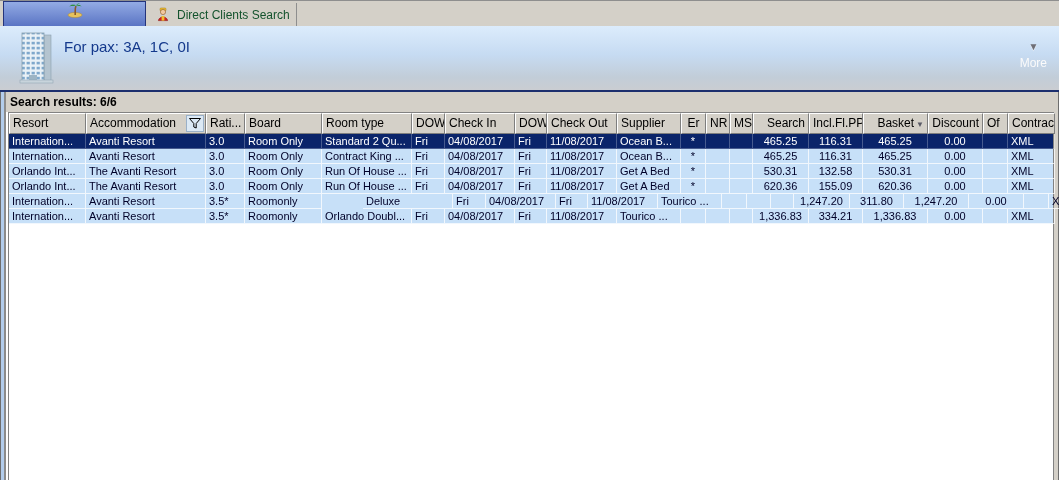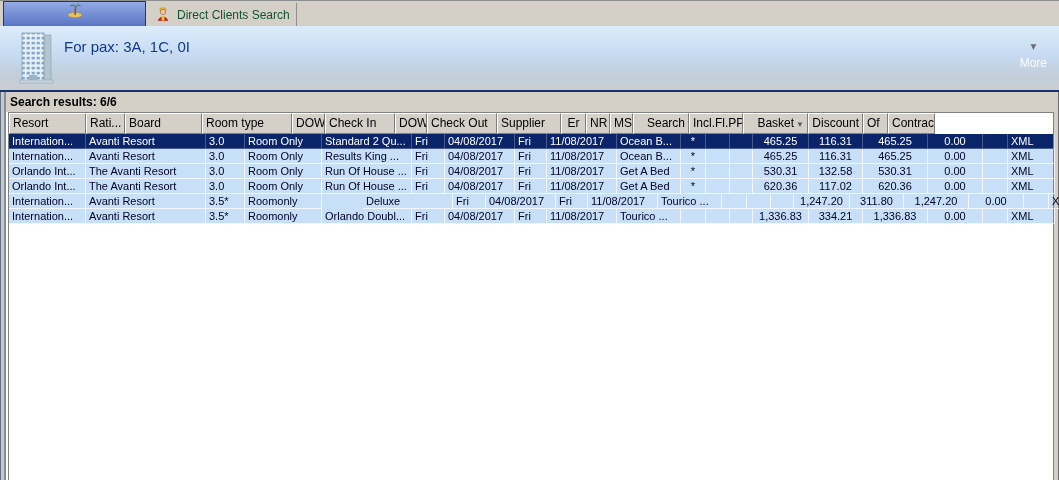--- a/index.html
+++ b/index.html
@@ -126,20 +126,25 @@
       <span class="more-caret">▼</span>
       <span class="more-label">More</span>
     </div>
   </div>
 
   <div class="resultsbar">Search results: 6/6</div>
 
   <div class="table">
       <div class="thead">
         <div class="hcell" style="width: 77px;"><span>Resort</span></div>
+        <div class="hcell" style="width: 120px;"><span>Accommodation</span><span class="filterbtn">
+            <svg width="12" height="11" viewBox="0 0 12 11">
+              <path d="M0.5 0.5 H11.5 L7.2 5.5 V10 L4.8 9 V5.5 Z" fill="#dce9f5" stroke="#000" stroke-width="1"></path>
+            </svg>
+          </span></div>
         <div class="hcell" style="width: 39px;"><span>Rati...</span></div>
         <div class="hcell" style="width: 77px;"><span>Board</span></div>
         <div class="hcell" style="width: 90px;"><span>Room type</span></div>
         <div class="hcell" style="width: 33px;"><span>DOW</span></div>
         <div class="hcell" style="width: 70px;"><span>Check In</span></div>
         <div class="hcell" style="width: 32px;"><span>DOW</span></div>
         <div class="hcell" style="width: 70px;"><span>Check Out</span></div>
         <div class="hcell" style="width: 64px;"><span>Supplier</span></div>
         <div class="hcell center" style="width: 25px;"><span>Er</span></div>
         <div class="hcell center" style="width: 24px;"><span>NR</span></div>
@@ -170,21 +175,21 @@
         <div class="tcell right" style="width: 65px;">465.25</div>
         <div class="tcell right" style="width: 55px;">0.00</div>
         <div class="tcell" style="width: 25px;"></div>
         <div class="tcell" style="width: 47px;">XML</div>
       </div>
       <div class="trow">
         <div class="tcell" style="width: 77px;">Internation...</div>
         <div class="tcell" style="width: 120px;">Avanti Resort</div>
         <div class="tcell" style="width: 39px;">3.0</div>
         <div class="tcell" style="width: 77px;">Room Only</div>
-        <div class="tcell" style="width: 90px;">Results King ...</div>
+        <div class="tcell" style="width: 90px;">Contract King ...</div>
         <div class="tcell" style="width: 33px;">Fri</div>
         <div class="tcell" style="width: 70px;">04/08/2017</div>
         <div class="tcell" style="width: 32px;">Fri</div>
         <div class="tcell" style="width: 70px;">11/08/2017</div>
         <div class="tcell" style="width: 64px;">Ocean B...</div>
         <div class="tcell center" style="width: 25px;">*</div>
         <div class="tcell center" style="width: 24px;"></div>
         <div class="tcell center" style="width: 23px;"></div>
         <div class="tcell right" style="width: 56px;">465.25</div>
         <div class="tcell right" style="width: 54px;">116.31</div>
@@ -222,21 +227,21 @@
         <div class="tcell" style="width: 90px;">Run Of House ...</div>
         <div class="tcell" style="width: 33px;">Fri</div>
         <div class="tcell" style="width: 70px;">04/08/2017</div>
         <div class="tcell" style="width: 32px;">Fri</div>
         <div class="tcell" style="width: 70px;">11/08/2017</div>
         <div class="tcell" style="width: 64px;">Get A Bed</div>
         <div class="tcell center" style="width: 25px;">*</div>
         <div class="tcell center" style="width: 24px;"></div>
         <div class="tcell center" style="width: 23px;"></div>
         <div class="tcell right" style="width: 56px;">620.36</div>
-        <div class="tcell right" style="width: 54px;">117.02</div>
+        <div class="tcell right" style="width: 54px;">155.09</div>
         <div class="tcell right" style="width: 65px;">620.36</div>
         <div class="tcell right" style="width: 55px;">0.00</div>
         <div class="tcell" style="width: 25px;"></div>
         <div class="tcell" style="width: 47px;">XML</div>
       </div>
       <div class="trow">
         <div class="tcell" style="width: 77px;">Internation...</div>
         <div class="tcell" style="width: 120px;">Avanti Resort</div>
         <div class="tcell" style="width: 39px;">3.5*</div>
         <div class="tcell" style="width: 77px;">Roomonly</div>

